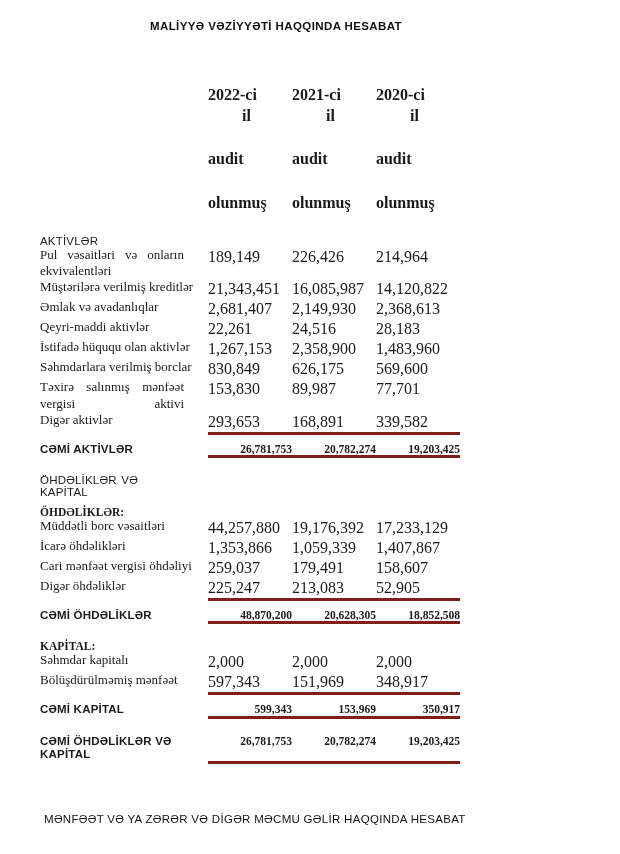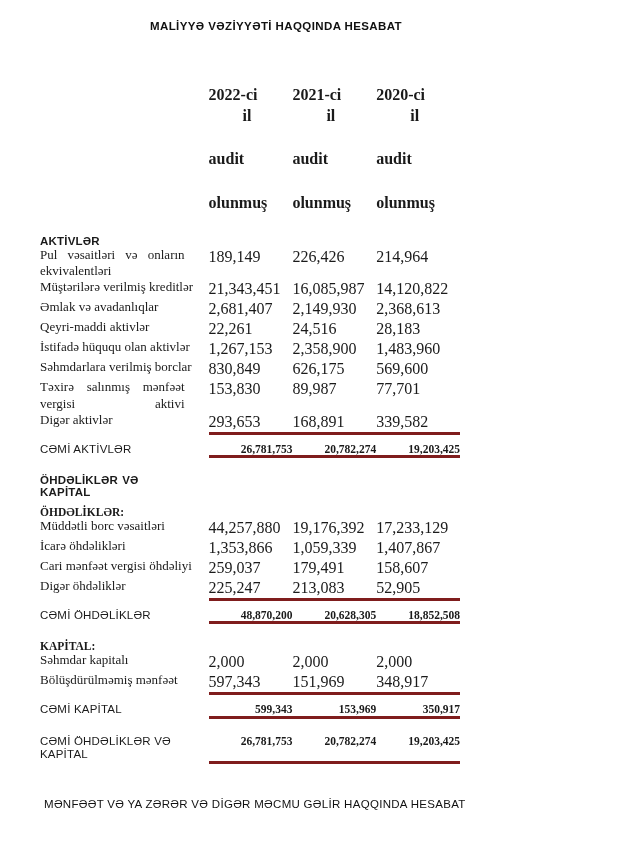--- a/index.html
+++ b/index.html
@@ -71,35 +71,35 @@
     padding-right: 24px;
   }
   .num {
     font-size: 16px;
     line-height: 1.25;
     padding: 2.5px 0 2.5px 4px;
     white-space: nowrap;
   }
   .section-head {
     font-family: "Liberation Sans", sans-serif;
-    font-weight: bold;
+    font-weight: normal;
     font-size: 11.5px;
     letter-spacing: 0.2px;
     padding-top: 10px;
     padding-bottom: 3px;
   }
   .section-head.small {
     font-family: "Liberation Serif", serif;
     font-size: 11.5px;
     font-weight: bold;
     letter-spacing: 0;
   }
   .total-label {
     font-family: "Liberation Sans", sans-serif;
-    font-weight: normal;
+    font-weight: bold;
     font-size: 11.5px;
     letter-spacing: 0.2px;
     padding: 10px 10px 4px 0;
     line-height: 1.2;
   }
   .total-num {
     font-size: 11.5px;
     font-weight: bold;
     padding: 10px 0 4px 4px;
     white-space: nowrap;
@@ -107,21 +107,21 @@
   }
   .spacer-row td { height: 8px; }
   .spacer-row-lg td { height: 16px; }
 
   .underline-cell {
     border-bottom: 3px solid #7f1d1d;
   }
   .footer-title {
     position: absolute;
     left: 44px;
-    bottom: 44px;
+    bottom: 29px;
     font-family: "Liberation Sans", sans-serif;
     font-size: 11.5px;
     font-weight: normal;
     letter-spacing: 0.3px;
     color: #111;
   }
   .two-line {
     display: block;
   }
 </style>

